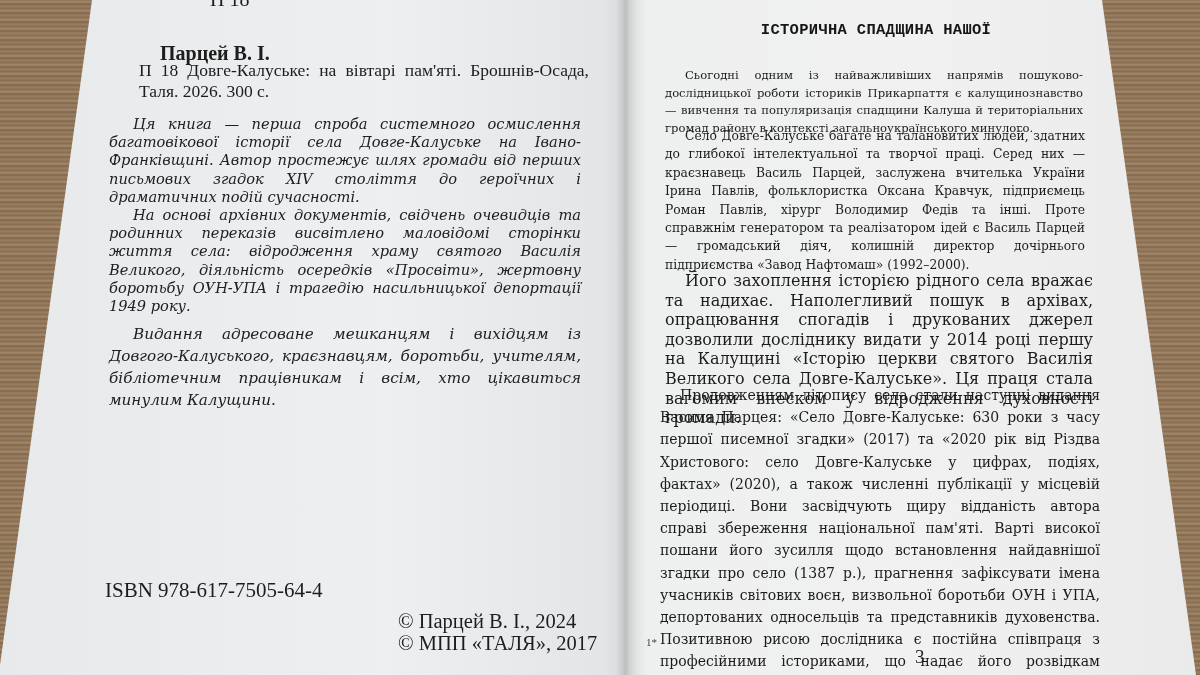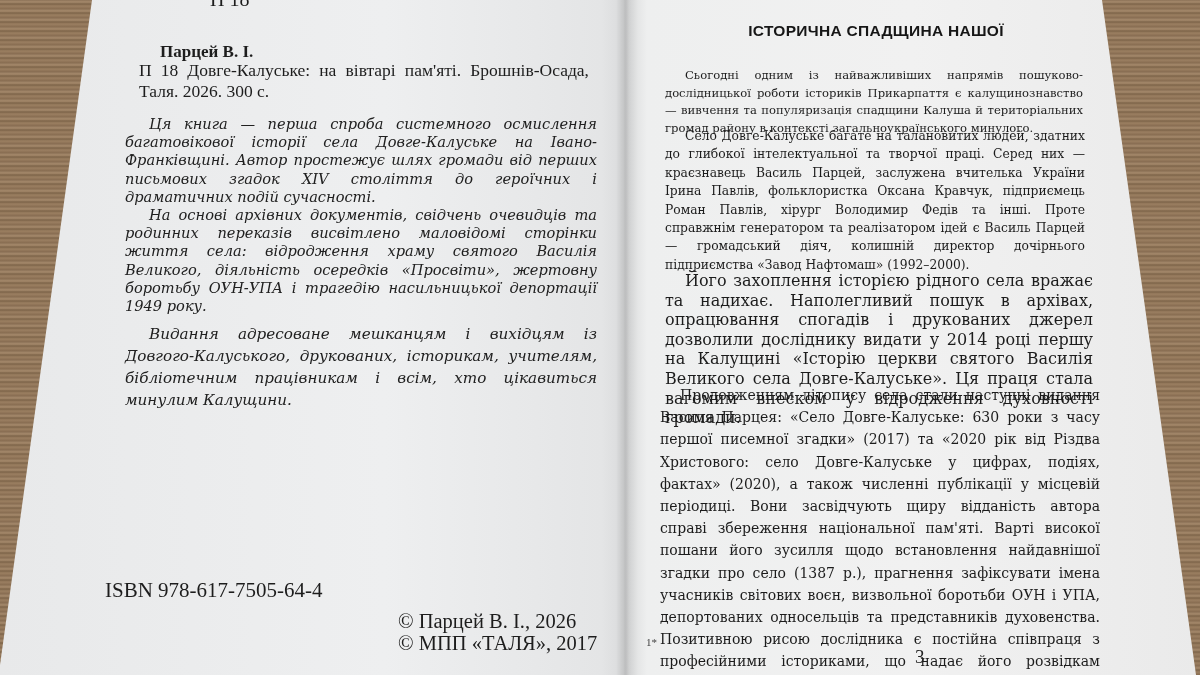--- a/index.html
+++ b/index.html
@@ -23,39 +23,39 @@
   }
   .spine-shadow {
     position:absolute; left:616px; top:0; width:22px; height:675px;
     background: linear-gradient(90deg, rgba(0,0,0,0) 0%, rgba(0,0,0,0.12) 45%, rgba(0,0,0,0.05) 60%, rgba(0,0,0,0) 100%);
   }
   .ink { color:#1d1d1d; }
   .txt { position:absolute; white-space:nowrap; }
 
   
   .top-code { left:210px; top:-12px; font-size:20px; }
-  .author { left:160px; top:42px; font-size:17px; font-weight:bold; }
+  .author { left:160px; top:42px; font-size:20px; font-weight:bold; }
   .biblio { left:139px; top:60px; font-size:17.5px; line-height:21px; width:450px; white-space:normal; text-align:justify; }
   .annot {
-    position:absolute; left:125px; top:115px; width:472px;
+    position:absolute; left:109px; top:115px; width:472px;
     font-family:"DejaVu Serif", serif; font-style:italic; font-size:14.6px; line-height:18.2px;
     text-align:justify; color:#202020;
   }
   .annot p { margin:0; text-indent:24px; }
   .annot p.last { margin-top:8px; font-size:15.2px; line-height:22px; }
   .isbn { left:105px; top:578px; font-size:21px; font-family:"Liberation Serif", serif; }
   .copy { left:398px; font-size:20.5px; }
   .copy1 { top:610px; }
   .copy2 { top:632px; }
   .sig { left:646px; top:636px; font-size:11px; color:#444; }
 
   
   .r-title {
     position:absolute; left:690px; top:22px; width:372px; text-align:center;
-    font-family:Liberation Sans, sans-serif; font-weight:bold; font-size:15.5px; line-height:17px; color:#161616;
+    font-family:Liberation Mono, monospace; font-weight:bold; font-size:15.5px; line-height:17px; color:#161616;
     letter-spacing:0.3px;
   }
   .r-body {
     position:absolute; left:665px; width:430px; text-align:justify;
     font-family:"DejaVu Serif", serif; color:#1c1c1c;
   }
   .r-body p { margin:0; text-indent:20px; }
   .rb1 { top:67px; font-size:11.6px; line-height:17.5px; width:418px; }
   .rb2 { top:127px; font-size:12.3px; line-height:18.4px; width:420px; }
   .rb3 { top:271px; font-size:16px; line-height:19.6px; width:428px; }
@@ -73,25 +73,25 @@
 <div class="page page-right"></div>
 <div class="spine-shadow"></div>
 
 <div class="txt ink top-code">П 18</div>
 <div class="txt ink author">Парцей В. І.</div>
 <div class="txt ink biblio">П 18 Довге-Калуське: на вівтарі пам'яті. Брошнів-Осада, Таля. 2026. 300 с.</div>
 
 <div class="annot">
   <p>Ця книга — перша спроба системного осмислення багатовікової історії села Довге-Калуське на Івано-Франківщині. Автор простежує шлях громади від перших письмових згадок XIV століття до героїчних і драматичних подій сучасності.</p>
   <p>На основі архівних документів, свідчень очевидців та родинних переказів висвітлено маловідомі сторінки життя села: відродження храму святого Василія Великого, діяльність осередків «Просвіти», жертовну боротьбу ОУН-УПА і трагедію насильницької депортації 1949 року.</p>
-  <p class="last">Видання адресоване мешканцям і вихідцям із Довгого-Калуського, друкованих, історикам, учителям, бібліотечним працівникам і всім, хто цікавиться минулим Калущини.</p>
+  <p class="last">Видання адресоване мешканцям і вихідцям із Довгого-Калуського, краєзнавцям, боротьби, учителям, бібліотечним працівникам і всім, хто цікавиться минулим Калущини.</p>
 </div>
 
 <div class="txt ink isbn">ISBN 978-617-7505-64-4</div>
-<div class="txt ink copy copy1">© Парцей В. І., 2026</div>
+<div class="txt ink copy copy1">© Парцей В. І., 2024</div>
 <div class="txt ink copy copy2">© МПП «ТАЛЯ», 2017</div>
 <div class="txt sig">1*</div>
 
 <div class="r-title">
   <div>ІСТОРИЧНА СПАДЩИНА НАШОЇ</div>
 </div>
 
 <div class="r-body rb1">
   <p>Сьогодні одним із найважливіших напрямів пошуково-дослідницької роботи істориків Прикарпаття є калущинознавство — вивчення та популяризація спадщини Калуша й територіальних громад району в контексті загальноукраїнського минулого.</p>
 </div>

